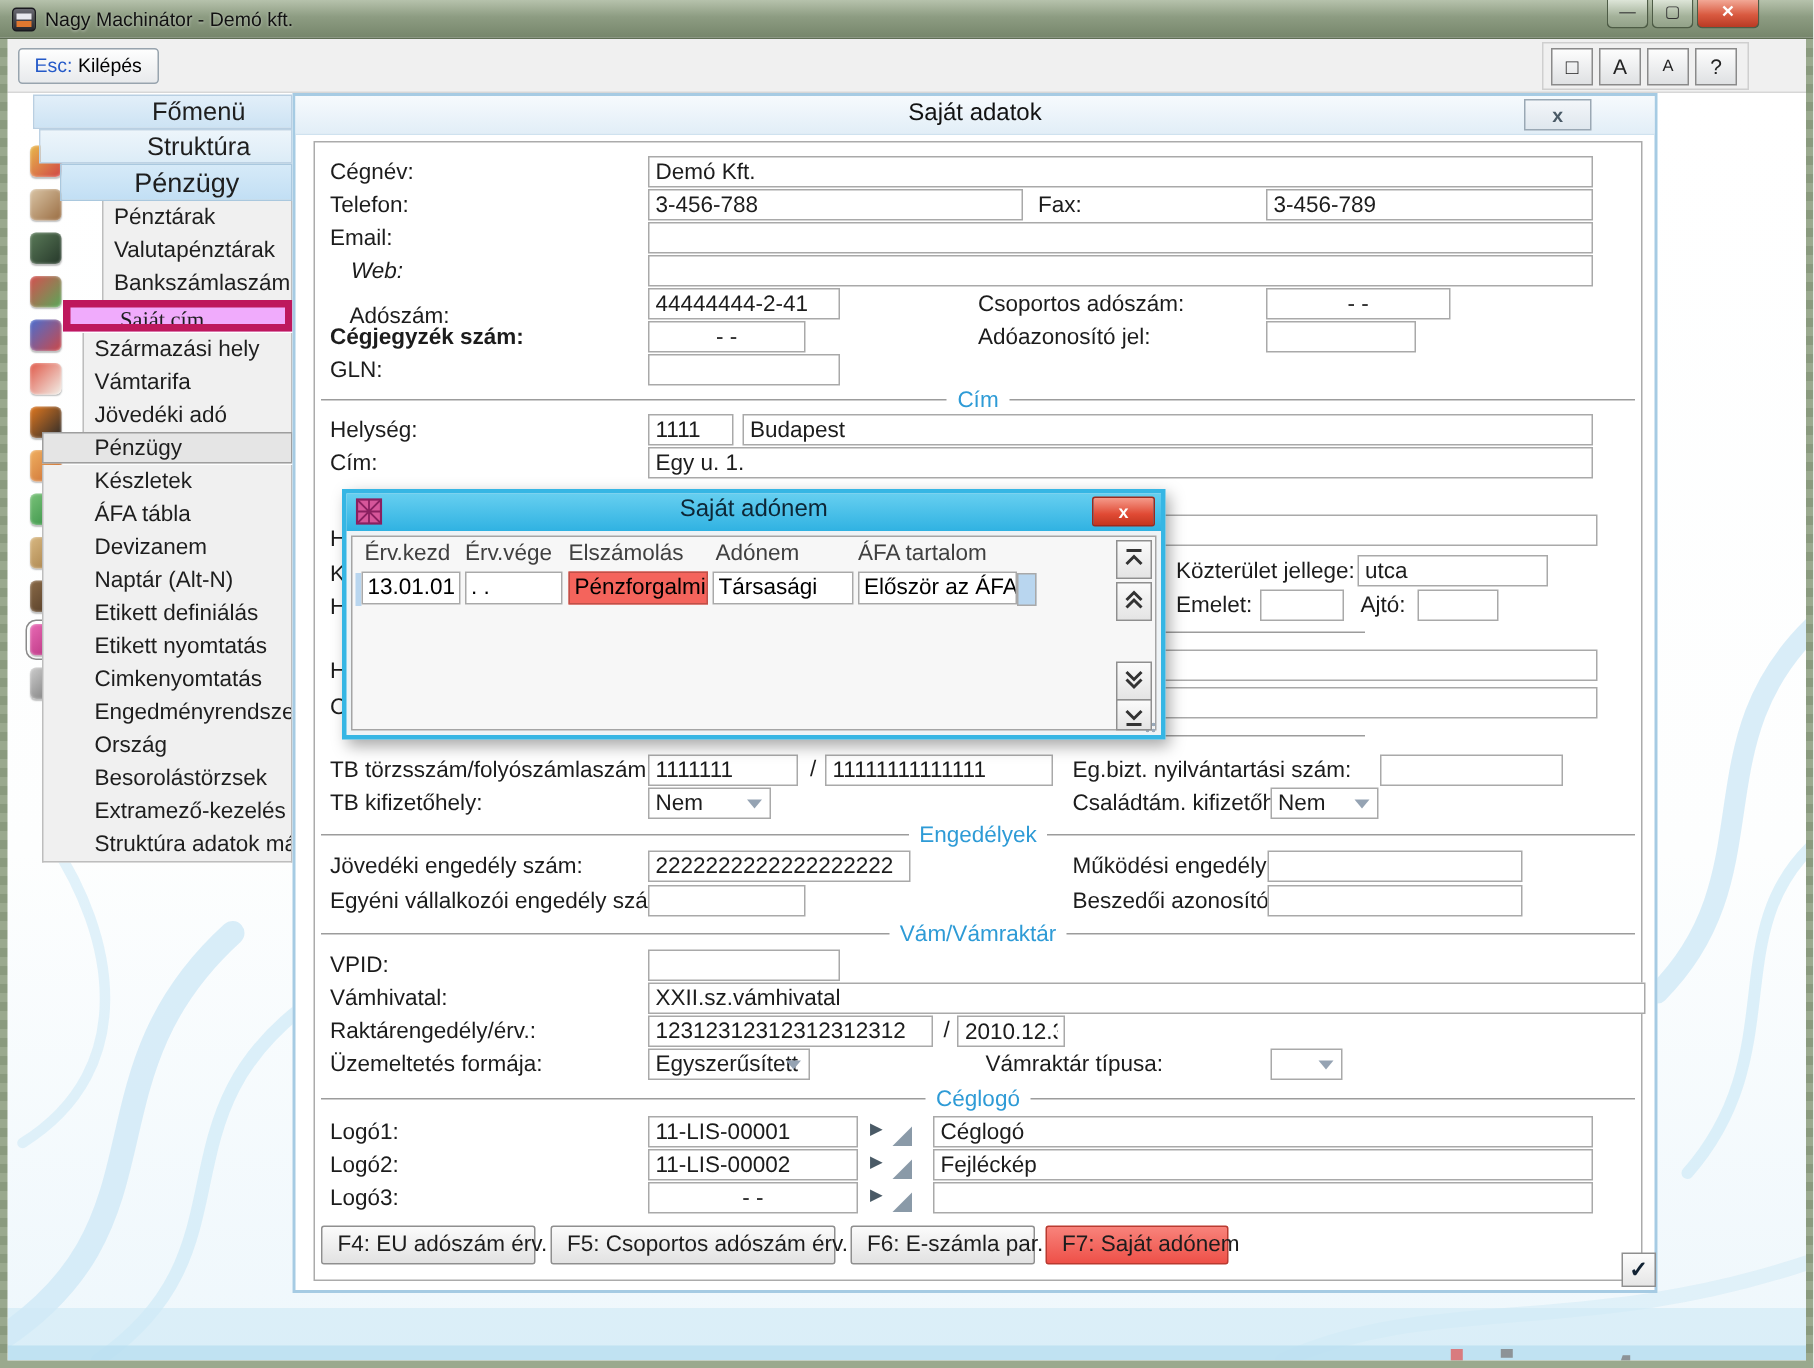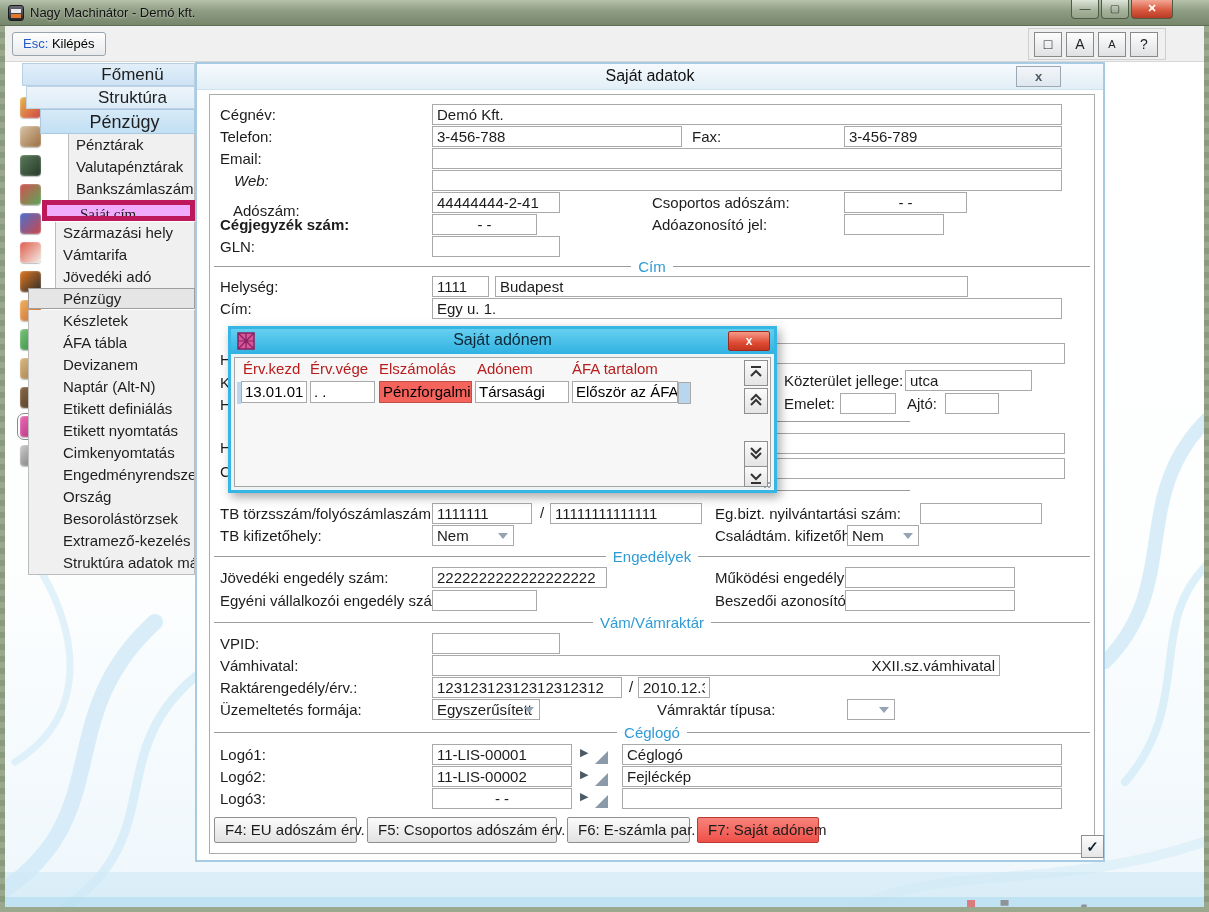--- a/index.html
+++ b/index.html
@@ -89,21 +89,21 @@
 
   
   #dialog { position:absolute; left:228px; top:326px; width:549px; height:167px; border:3px solid #36b6e4;
     background:#eef3f6; box-shadow:3px 4px 10px rgba(0,0,0,.35); z-index:10; }
   #dlghead { position:absolute; left:0; top:0; width:100%; height:25px; background:linear-gradient(#66cff0,#30b2e2); }
   #dlgtitle { position:absolute; width:100%; top:2px; text-align:center; font-size:16px; color:#0d2636; }
   #dlgclose { position:absolute; right:4px; top:2px; width:42px; height:20px; border:1px solid #9c2a1e; border-radius:2px;
     background:linear-gradient(#f59a8a,#e04a34 60%,#c33620); color:#fff; font-size:12px; font-weight:bold;
     text-align:center; line-height:18px; cursor:pointer; }
   #dlggroup { position:absolute; left:3px; top:28px; width:537px; height:130px; border:1px solid #a5a5a5; background:#f7f7f7; }
-  .dcol { position:absolute; font-size:15px; color:#b91c1c; top:31px; white-space:nowrap; }
+  .dcol { position:absolute; font-size:15px; color:#404040; top:31px; white-space:nowrap; }
   .dcell { position:absolute; top:52px; height:22px; border:1px solid #a9a9a9; background:#fff; font-size:15px;
     line-height:20px; padding:0 3px; white-space:nowrap; overflow:hidden; z-index:2; }
   .dcell.red { background:#f4645c; border-color:#c05048; }
   .sbtn { position:absolute; left:513px; width:24px; height:26px; border:1px solid #8f8f8f;
     background:linear-gradient(#fbfbfb,#e4e4e4); cursor:pointer; z-index:3; text-align:center; }
   .sbtn svg { margin-top:4px; }
   #dlggrip { position:absolute; right:1px; bottom:1px; width:10px; height:10px;
     background:radial-gradient(circle at 2px 8px,#9ab 1px,transparent 1.4px),
                radial-gradient(circle at 6px 8px,#9ab 1px,transparent 1.4px),
                radial-gradient(circle at 6px 4px,#9ab 1px,transparent 1.4px); }
@@ -229,21 +229,21 @@
     <input class="inp" style="left: 235px; top: 172px; width: 128px;" value="">
 
     <div class="sep" style="left:17px;top:192px;width:876px;">
       <div class="ln"></div>
         <div class="cap">Cím</div>
         <div class="ln"></div>
     </div>
 
     <div class="lbl" style="left:23px;top:213px;">Helység:</div>
     <input class="inp" style="left: 235px; top: 212px; width: 57px;" value="1111">
-    <input class="inp" style="left: 298px; top: 212px; width: 473px;" value="Budapest">
+    <input class="inp" style="left: 298px; top: 212px; width: 567px;" value="Budapest">
 
     <div class="lbl" style="left:23px;top:235px;">Cím:</div>
     <input class="inp" style="left: 235px; top: 234px; width: 630px;" value="Egy u. 1.">
 
     <div class="lbl" style="left:23px;top:286px;">H</div>
     <input class="inp" style="left: 495px; top: 279px; width: 373px;">
     <div class="lbl" style="left:23px;top:309px;">K</div>
     <div class="lbl" style="left:587px;top:307px;">Közterület jellege:</div>
     <input class="inp" style="left: 708px; top: 306px; width: 127px;" value="utca">
     <div class="lbl" style="left:23px;top:331px;">H</div>
@@ -296,21 +296,21 @@
     <div class="sep" style="left:17px;top:548px;width:876px;">
       <div class="ln"></div>
         <div class="cap">Vám/Vámraktár</div>
         <div class="ln"></div>
     </div>
 
     <div class="lbl" style="left:23px;top:570px;">VPID:</div>
     <input class="inp" style="left: 235px; top: 569px; width: 128px;" value="">
 
     <div class="lbl" style="left:23px;top:592px;">Vámhivatal:</div>
-    <input class="inp" style="left: 235px; top: 591px; width: 568px; text-align: right;" value="XXII.sz.vámhivatal">
+    <input class="inp" style="left: 235px; top: 591px; width: 665px;" value="XXII.sz.vámhivatal">
 
     <div class="lbl" style="left:23px;top:614px;">Raktárengedély/érv.:</div>
     <input class="inp" style="left: 235px; top: 613px; width: 190px;" value="12312312312312312312">
     <div class="slash" style="left:432px;top:614px;">/</div>
     <input class="inp" style="left: 441px; top: 613px; width: 72px;" value="2010.12.31">
 
     <div class="lbl" style="left:23px;top:636px;">Üzemeltetés formája:</div>
     <div class="dd" style="left:235px;top:635px;width:108px;">
       <span>Egyszerűsített</span>
       <span class="arr"></span>

